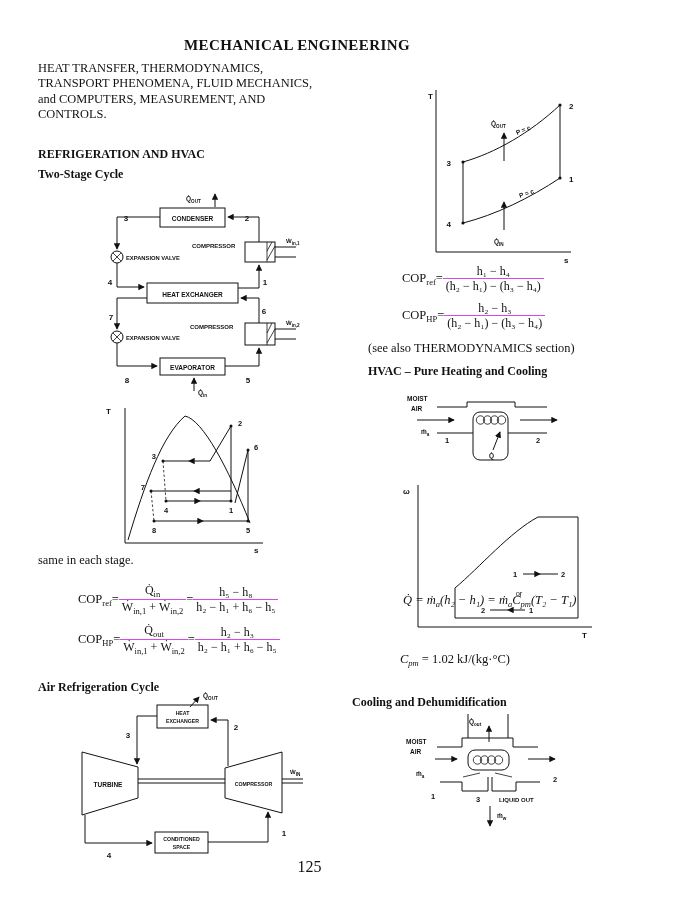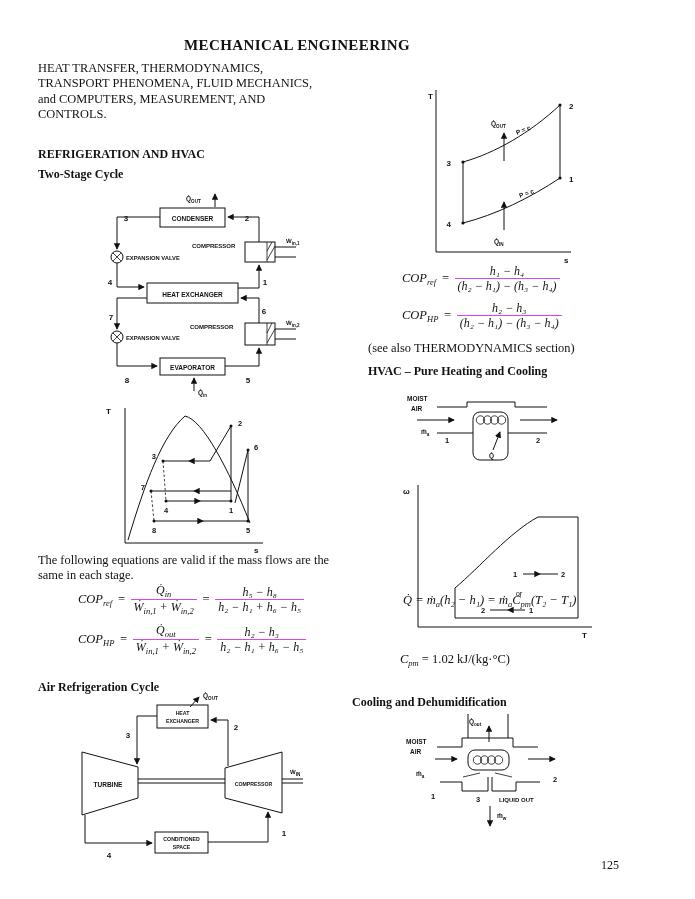--- a/index.html
+++ b/index.html
@@ -3,23 +3,23 @@
 <meta charset="utf-8">
 <style>
   html,body{margin:0;padding:0;background:#e8e8e8}
   .page{position:relative;width:695px;height:899px;background:#ffffff;margin:0 auto;
         font-family:"Liberation Serif",serif;color:#111;overflow:hidden}
   .abs{position:absolute}
   .title{width:594px;text-align:center;font-weight:bold;font-size:15px;letter-spacing:.4px}
   .body-text{font-size:12.4px;line-height:15.4px}
   .b{font-weight:normal}
   .hd{font-weight:bold;font-size:12px}
-  .pgnum{width:619px;text-align:right;font-size:12px}
+  .pgnum{width:619px;text-align:center;font-size:16px}
   
-  .eq-row{display:flex;align-items:center;gap:5px;font-style:italic;font-size:12.5px}
+  .eq-row{display:flex;align-items:center;font-size:12.5px}
   .eq-line{font-style:italic;font-size:12.5px}
   .sub{font-size:8.5px;vertical-align:-3px}
   .frac{display:inline-block;text-align:center;vertical-align:middle;font-size:12px;line-height:1.2}
   .frac .num{display:block;border-bottom:1px solid #d946ef;padding:0 3px}
   .frac .den{display:block;padding:0 3px}
   
   svg{position:absolute;overflow:visible}
   svg text{font-family:"Liberation Sans",sans-serif;fill:#111;font-weight:bold}
   line,path,rect,circle,polygon{stroke:#111;fill:none;stroke-width:1}
   .mk{fill:#111;stroke:none}
@@ -259,21 +259,20 @@
     <text x="56" y="61" class="n75" text-anchor="end">3</text>
     <text x="154" y="52" class="n75">6</text>
     <text x="45" y="92" class="n75" text-anchor="end">7</text>
     <text x="66" y="115" class="n75" text-anchor="middle">4</text>
     <text x="131" y="115" class="n75" text-anchor="middle">1</text>
     <text x="54" y="135" class="n75" text-anchor="middle">8</text>
     <text x="148" y="135" class="n75" text-anchor="middle">5</text>
   </svg>
 
   <div class="abs body-text" style="left:38px;top:553px;width:345px">
-    <div>The following equations are valid if the mass flows are the</div>
     <div>same in each stage.</div>
   </div>
 
   <div class="abs eq-row" style="left:78px;top:583px">
     <span><span>COP</span><span class="sub">ref</span></span>
     <span>=</span>
     <span class="frac">
       <span class="num"><span>Q̇</span><span class="sub">in</span></span>
       <span class="den"><span>Ẇ</span><span class="sub">in,1</span><span> + </span><span>Ẇ</span><span class="sub">in,2</span></span>
     </span>

